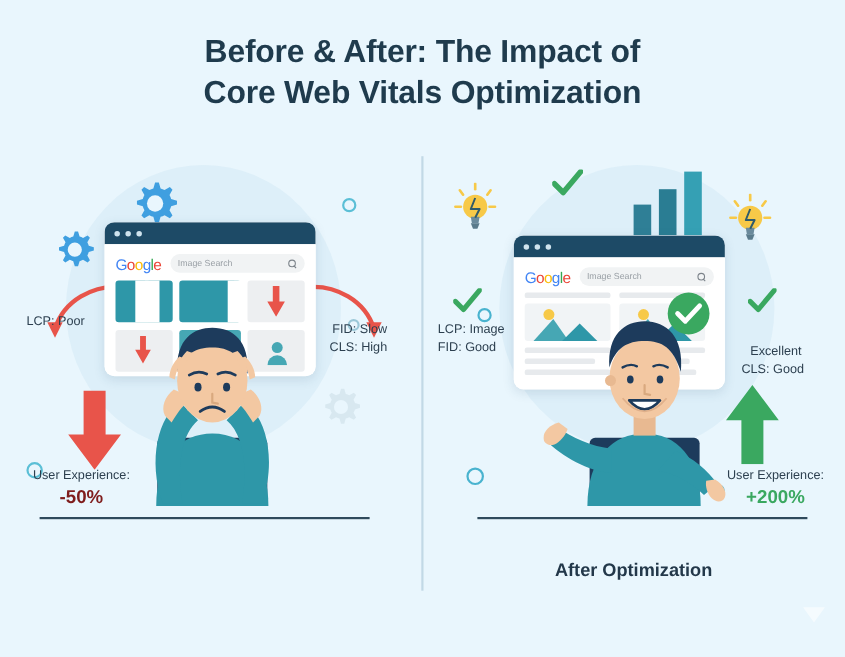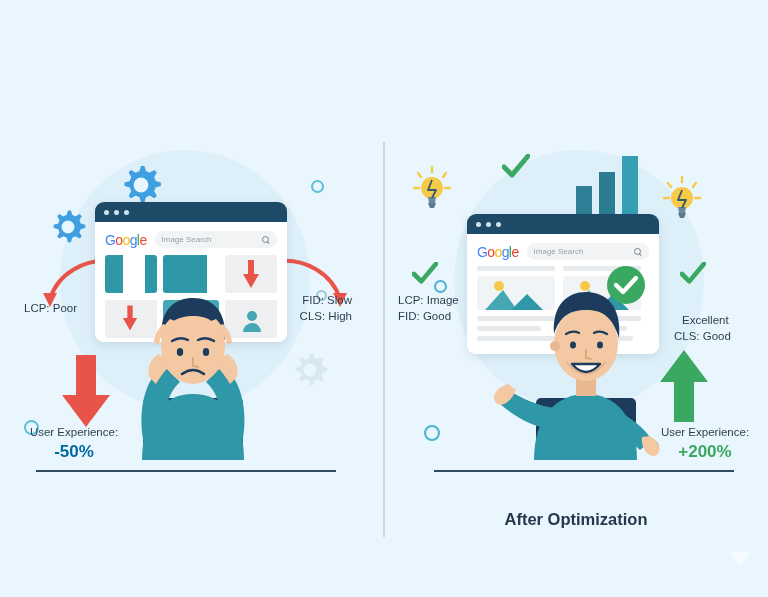--- a/index.html
+++ b/index.html
@@ -92,36 +92,40 @@
   .person{position:absolute;}
 
   
   .lbl{
     position:absolute;color:#2c3f4f;font-size:11.5px;line-height:1.42;
     white-space:nowrap;
   }
   .lbl.r{text-align:right;}
   .lbl.c{text-align:center;}
   .metric{font-size:17px;font-weight:bold;}
-  .metric.neg{color:#0369a1;}
+  .metric.neg{color:#7f1d1d;}
   .metric.pos{color:#3aa860;}
 
   
   .bigarrow{position:absolute;}
 
   
   .ring{position:absolute;border-radius:50%;border:2px solid #5bbfd6;}
   .ring.t{border-color:#49b3cf;}
   .tri{position:absolute;width:0;height:0;}
 </style>
 </head>
 <body>
 
 <div class="stage">
 
+  <div class="title">
+    <span>Before &amp; After: The Impact of</span>
+    <span>Core Web Vitals Optimization</span>
+  </div>
 
   <div class="divider"></div>
 
   <div class="panel left">
 
     <div class="blob" style="left:60px;top:10px;width:250px;height:260px;"></div>
 
     <div class="ring" style="left:311px;top:40px;width:9px;height:9px;"></div>
     <div class="ring" style="left:24px;top:280px;width:11px;height:11px;"></div>
     <div class="ring" style="left:316px;top:150px;width:7px;height:7px;border-color:#9bc8d8;"></div>
@@ -222,21 +226,21 @@
 
       <path d="M85 100 l0 8 l5 1" stroke="#d9a97f" stroke-width="2" fill="none" stroke-linecap="round"></path>
 
       <path d="M74 116 q11 -8 22 0" stroke="#1d3b5c" stroke-width="2.6" fill="none" stroke-linecap="round"></path>
     </svg>
 
     <svg class="bigarrow" style="left:58px;top:215px;" width="56" height="72" viewBox="0 0 56 72">
       <path d="M18 0 h20 v40 h14 L28 72 L4 40 h14 z" fill="#e8544a"></path>
     </svg>
 
-    <div class="lbl" style="left:24px;top:160px;">
+    <div class="lbl" style="left:24px;top:144px;">
       <span>LCP: Poor</span>
     </div>
     <div class="lbl r" style="left:232px;top:152px;width:120px;">
       <div>FID: Slow</div>
       <div>CLS: High</div>
     </div>
     <div class="lbl c" style="left:14px;top:284px;width:120px;">
       <div>User Experience:</div>
       <div class="metric neg">-50%</div>
     </div>

